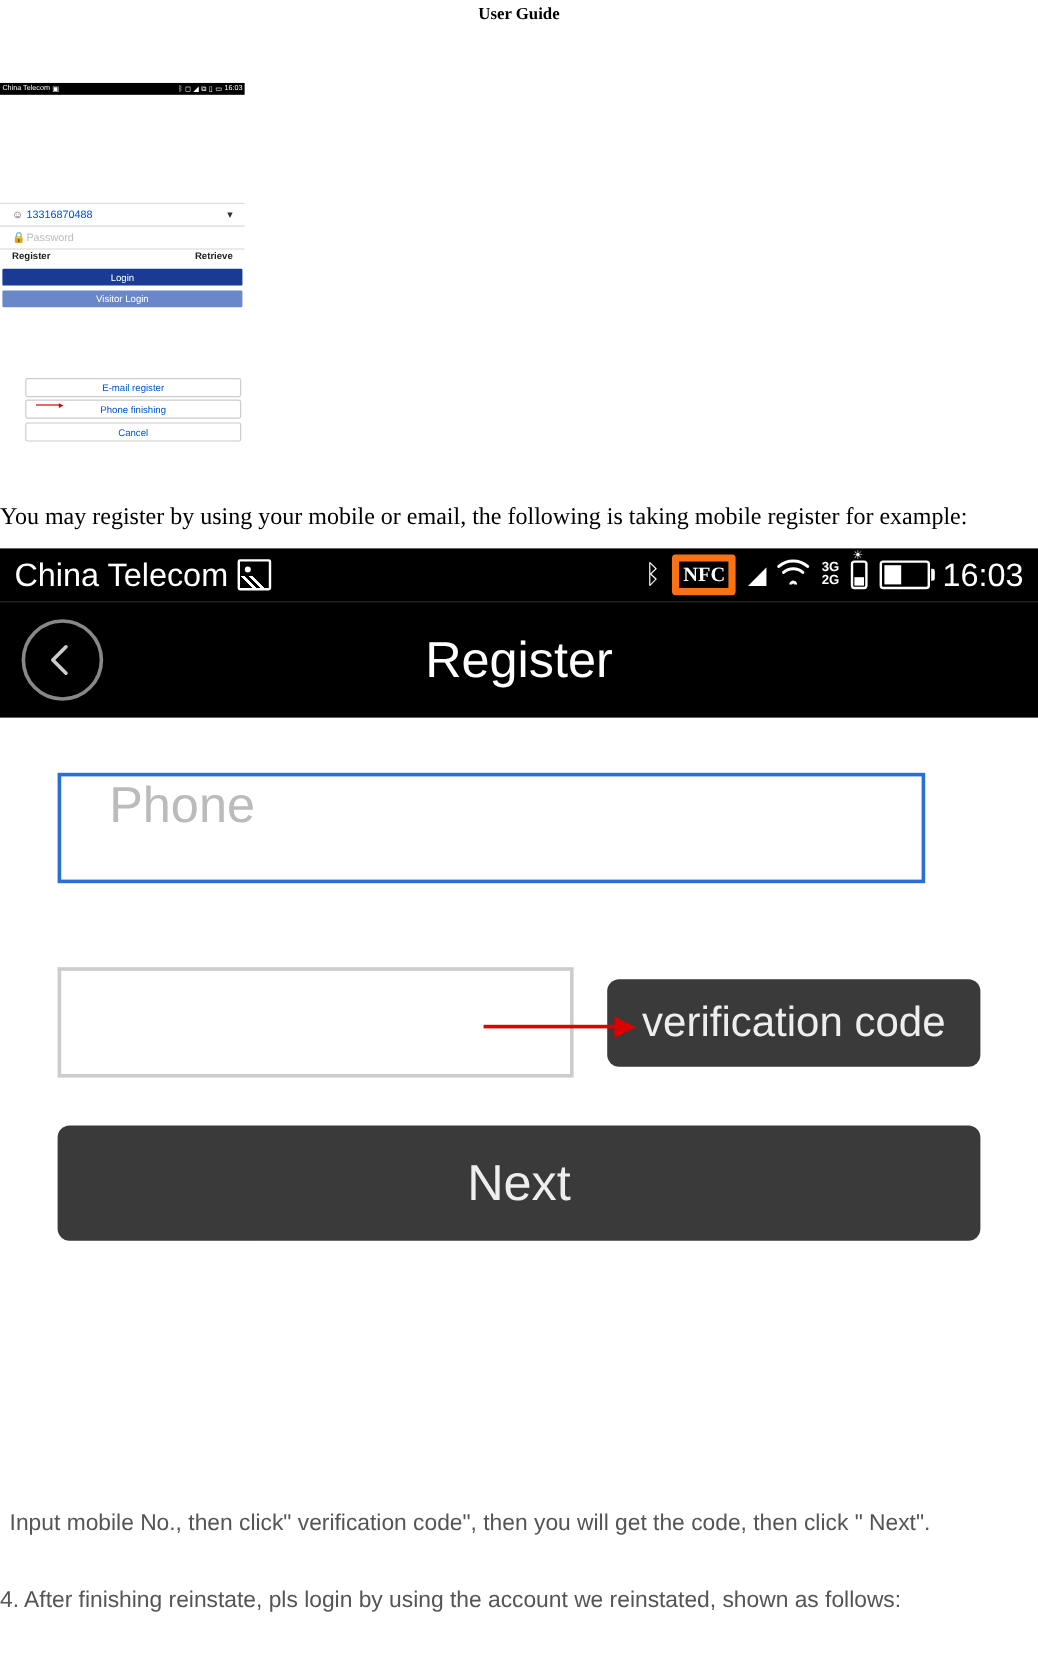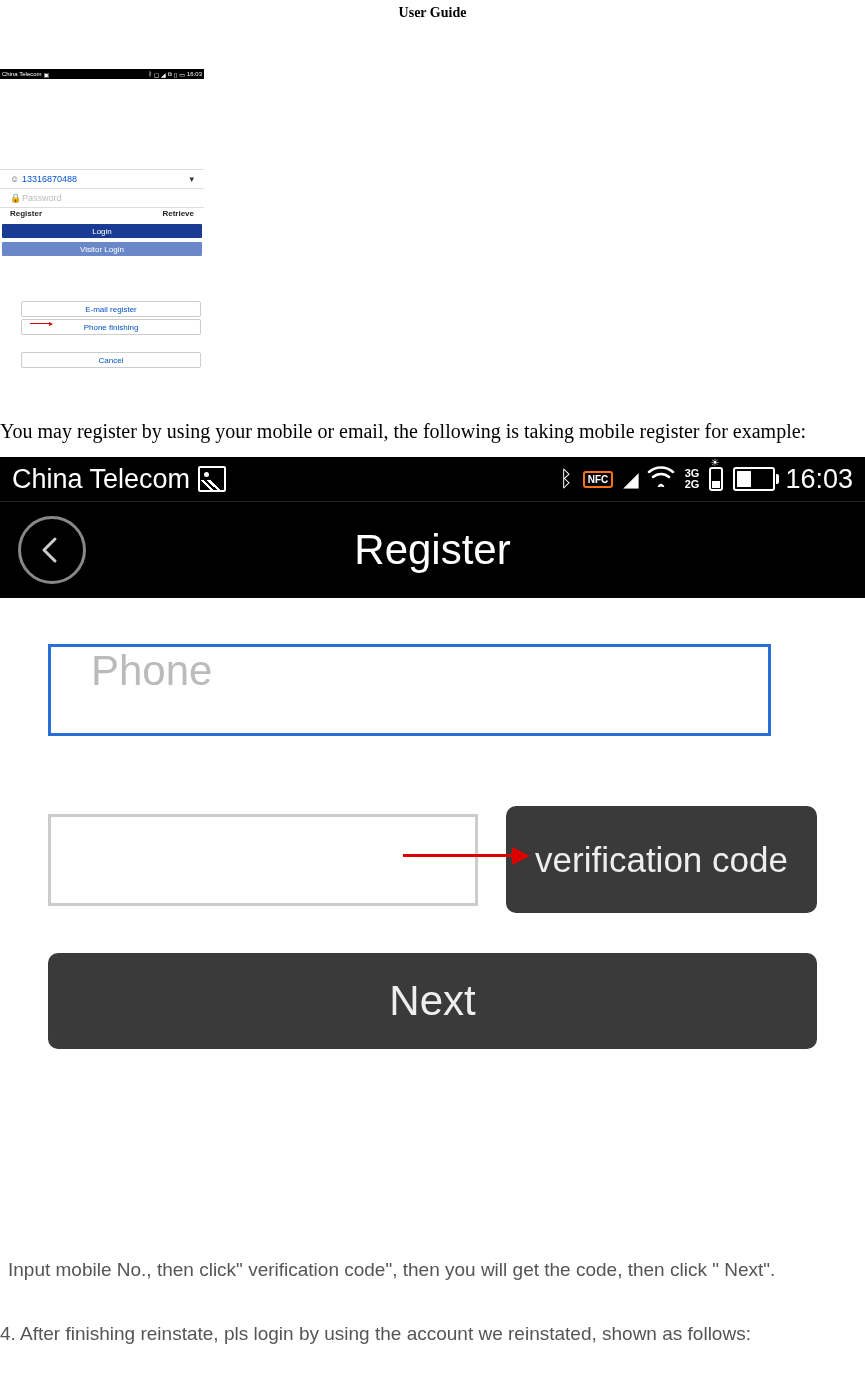--- a/index.html
+++ b/index.html
@@ -94,21 +94,21 @@
     display: flex;
     align-items: center;
     justify-content: center;
     font-size: 8px;
     font-family: Arial, sans-serif;
     color: #0052cc;
     margin-bottom: 2px;
     border: 1px solid #ccc;
     position: relative;
   }
-  .shot1 .sheet .sbtn.cancel { margin-top: 17px; }
+  .shot1 .sheet .sbtn.cancel { margin-top: 3px; }
   .shot1 .sheet .arrow {
     position: absolute;
     left: 8px;
     top: 3px;
     width: 20px;
     height: 0;
     border-top: 1px solid #d00;
   }
   .shot1 .sheet .arrow::after {
     content: "";
@@ -219,21 +219,21 @@
     position: absolute;
     right: -14px;
     top: -10px;
     border-left: 18px solid #d00;
     border-top: 9px solid transparent;
     border-bottom: 9px solid transparent;
   }
   .shot2 .vbtn {
     margin-left: 28px;
     flex: 1;
-    height: 107px;
+    height: 73px;
     background: #3a3a3a;
     color: #eee;
     border-radius: 10px;
     display: flex;
     align-items: center;
     justify-content: center;
     font-size: 35px;
   }
   .shot2 .nextbtn {
     margin-top: 40px;
@@ -257,21 +257,21 @@
   }
   .step4 {
     font-size: 19px;
     color: #555;
     margin-top: 42px;
     font-family: Verdana, Arial, sans-serif;
   }
 
   
   .mini-ic { font-size: 6px; }
-  .s2-nfc { border: 2px solid #f97316; font-size: 10px; padding: 1px 3px; border-radius: 3px; font-weight: bold; }
+  .s2-nfc { border: 6px solid #f97316; font-size: 17px; padding: 1px 3px; border-radius: 3px; font-weight: bold; font-family: Liberation Serif, serif; }
   .s2-signal { font-size: 20px; letter-spacing: -2px; }
   .s2-wifi { font-size: 24px; }
   .s2-gg { font-size: 11px; line-height: 11px; font-weight: bold; }
   .s2-bat { width: 38px; height: 20px; border: 2px solid #fff; border-radius: 3px; position: relative; }
   .s2-bat::after { content:""; position: absolute; right: -6px; top: 5px; width: 3px; height: 10px; background: #fff; border-radius: 0 2px 2px 0; }
   .s2-bat .fill { position: absolute; left: 2px; top: 2px; bottom: 2px; width: 14px; background: #fff; }
   .s2-light { width: 10px; height: 20px; border: 2px solid #fff; border-radius: 3px; position: relative; }
   .s2-light .fill { position: absolute; left: 1px; right: 1px; bottom: 1px; height: 7px; background: #fff; }
   .s2-light::before { content: "☀"; position: absolute; font-size: 10px; top: -12px; left: -1px; color: #fff; }
   .s2-bt { font-size: 22px; }

